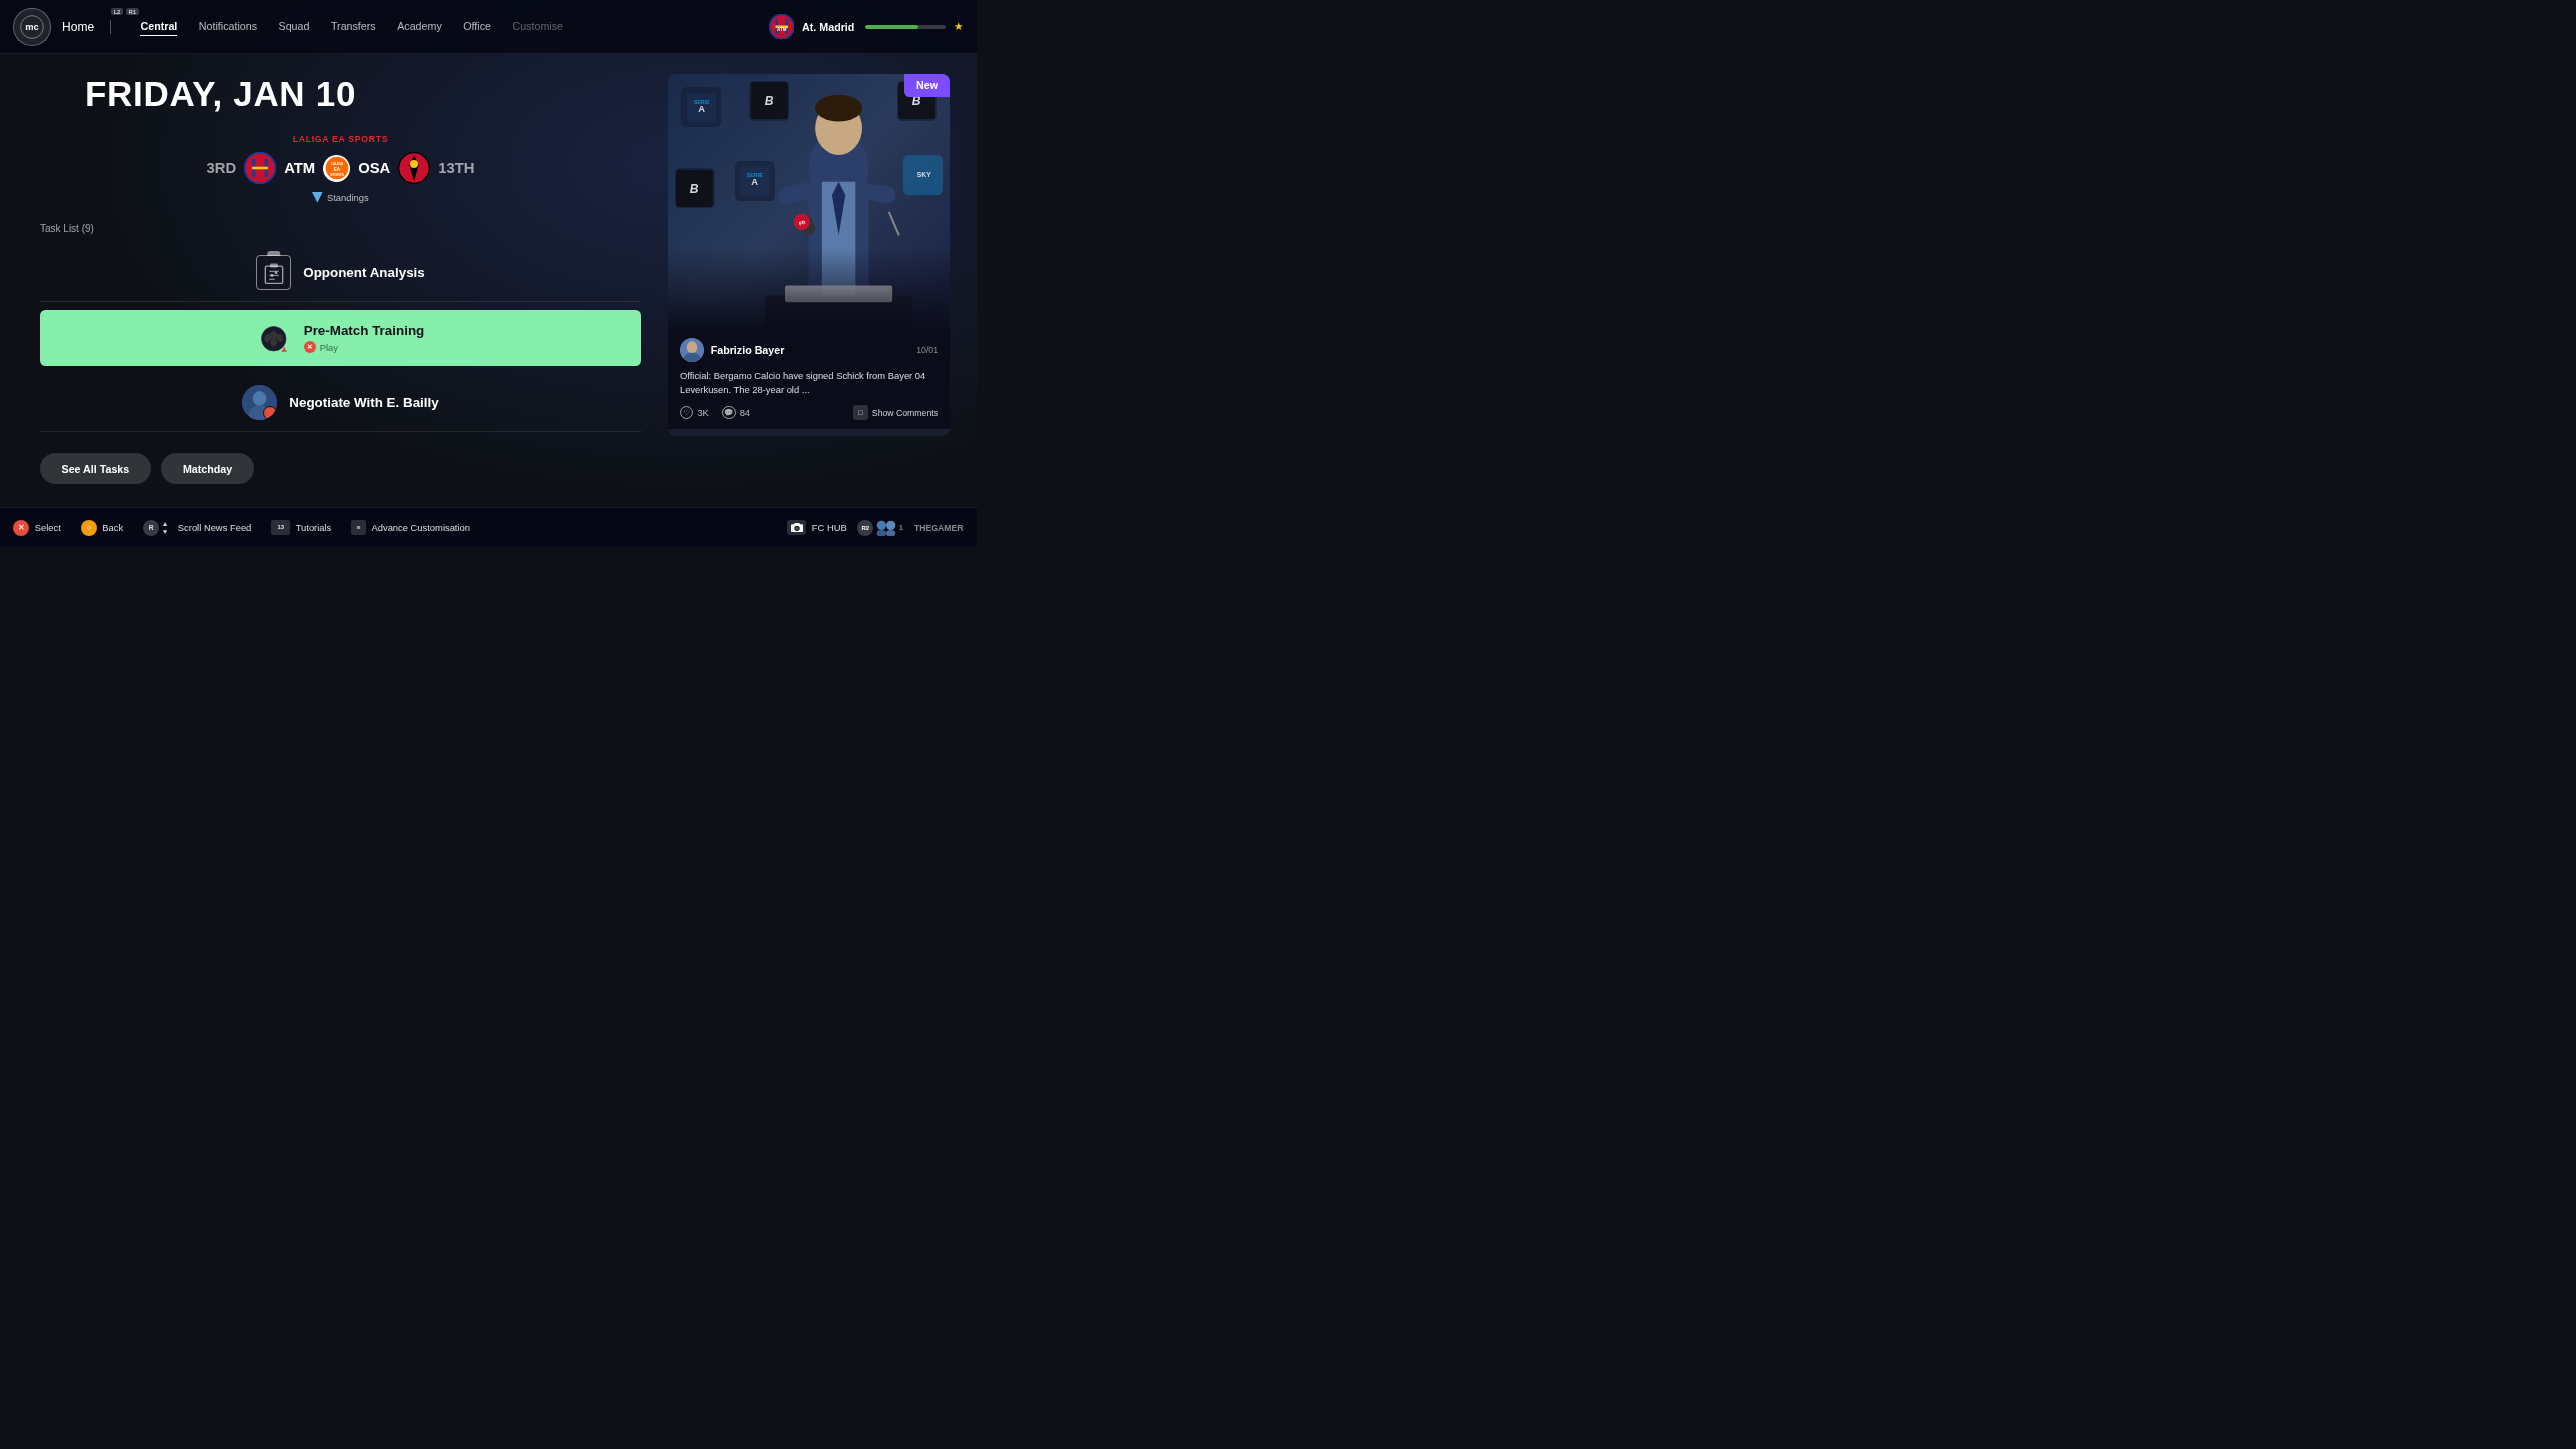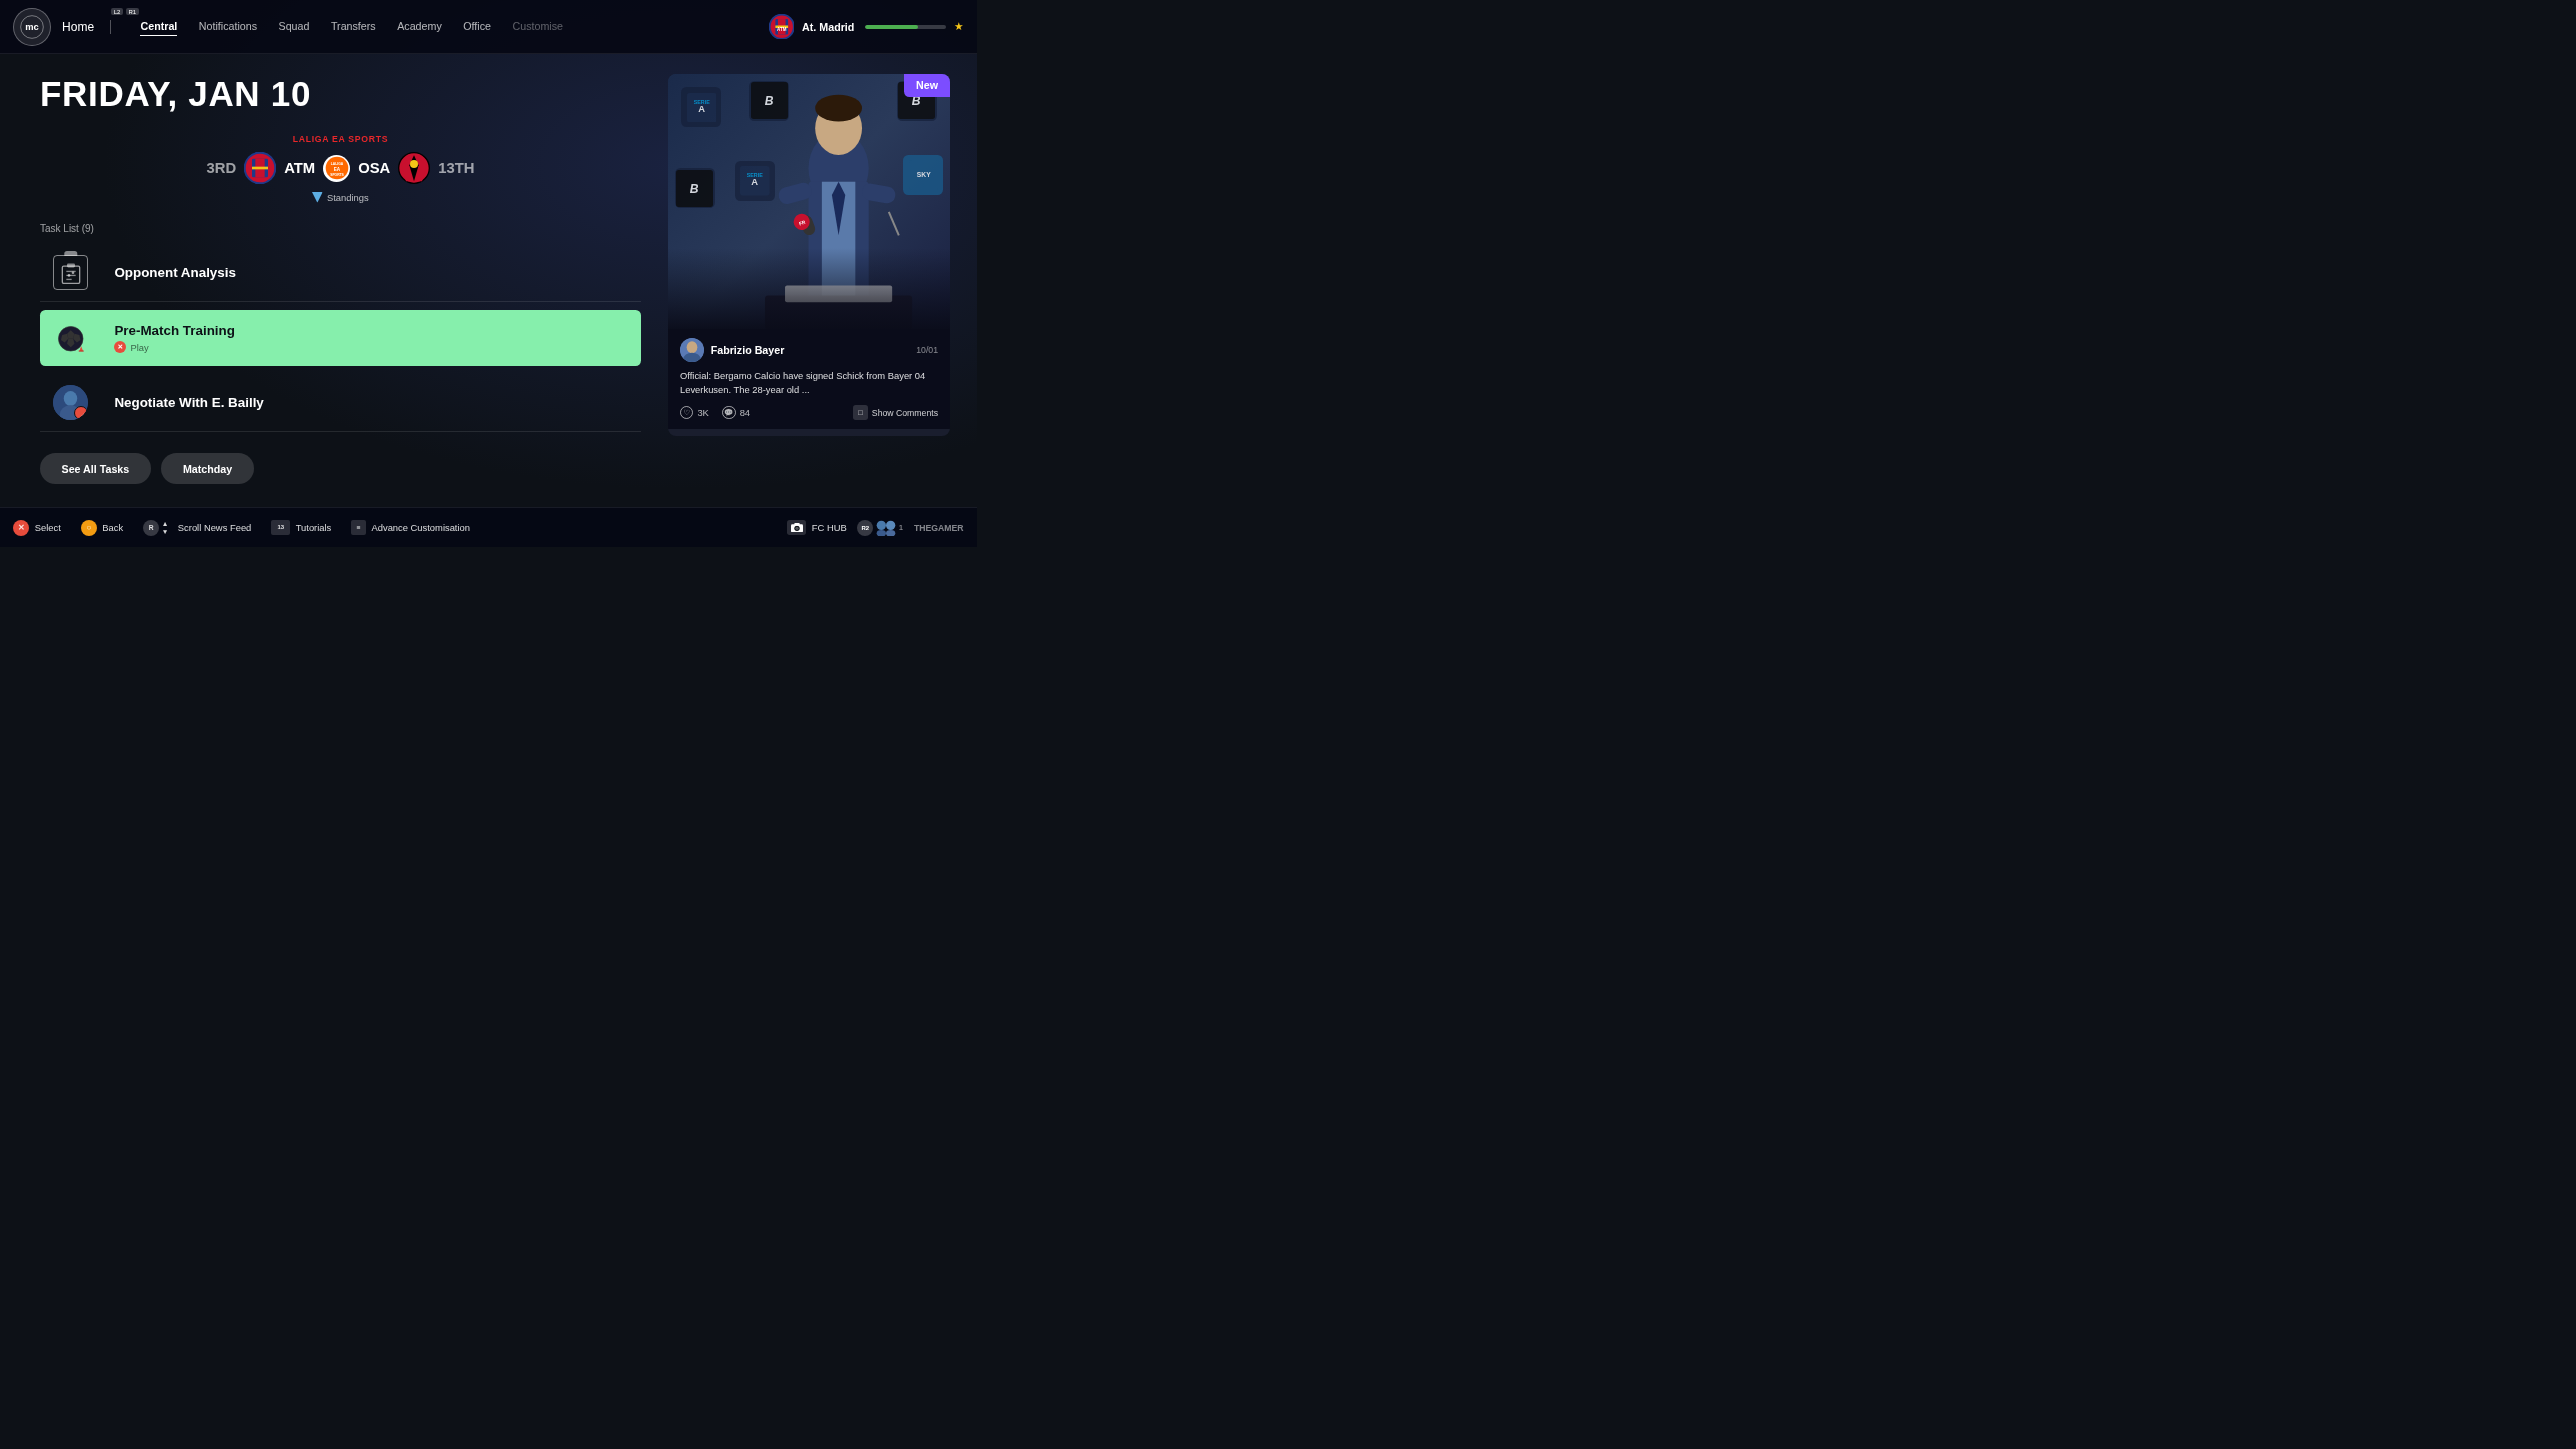--- a/index.html
+++ b/index.html
@@ -164,20 +164,21 @@
       flex-direction: column;
     }
 
     .date-heading {
       font-size: 35px;
       font-weight: 900;
       color: #ffffff;
       margin-bottom: 20px;
       letter-spacing: 0.7px;
       text-transform: uppercase;
+      margin-left: 45px;
     }
 
     
     .match-info {
       margin-bottom: 20px;
     }
 
     .league-name {
       text-align: center;
       color: #e8272a;
@@ -243,25 +244,26 @@
     
     .task-list-header {
       font-size: 10px;
       color: rgba(255,255,255,0.6);
       margin-bottom: 10.7px;
     }
 
     .task-item {
       display: flex;
       align-items: center;
-      gap: 26px;
+      gap: 12px;
       padding: 10.7px 13.4px;
       border-radius: 5.4px;
       margin-bottom: 8px;
       cursor: pointer;
+      justify-content: center;
     }
 
     .task-item.default {
       background: transparent;
       border-bottom: 0.7px solid rgba(255,255,255,0.1);
       border-radius: 0;
     }
 
     .task-item.highlighted {
       background: #86efac;

